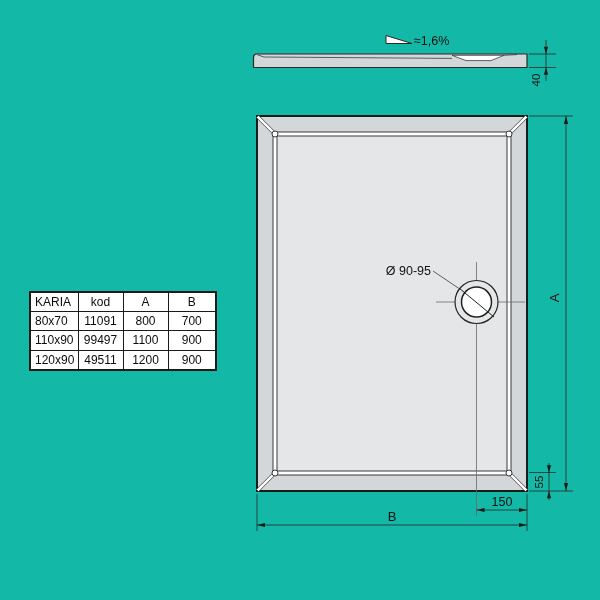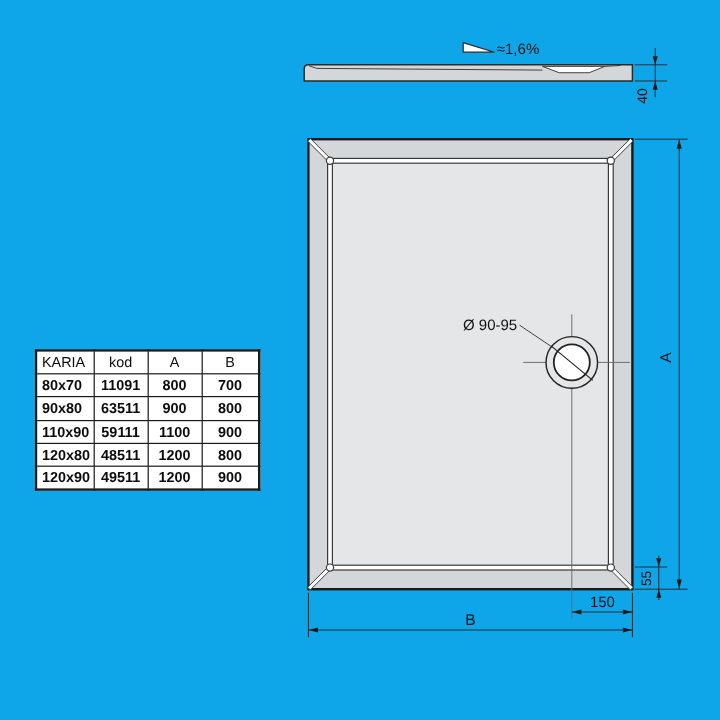--- a/index.html
+++ b/index.html
@@ -1,32 +1,32 @@
 <!DOCTYPE html>
 <html><head>
 <meta charset="utf-8">
 <style>
   html,body{margin:0;padding:0;background:#ffffff;}
   #canvas{
-    position:relative;width:600px;height:600px;background:#0ea5e9;overflow:hidden;
+    position:relative;width:600px;height:600px;background:#14b8a6;overflow:hidden;
     font-family:"Liberation Sans",sans-serif;color:#111;
   }
   svg{position:absolute;left:0;top:0;}
   svg text{fill:#111;font-family:"Liberation Sans",sans-serif;}
 
   table.size-table{
     position:absolute;left:29px;top:291px;width:186px;
     border-collapse:collapse;table-layout:fixed;
     background:#fff;border:2px solid #1a1a1a;
     font-size:12px;color:#0c0c0c;
   }
   table.size-table th,table.size-table td{
     border:1px solid #1a1a1a;height:18.2px;padding:0;
     text-align:center;vertical-align:middle;white-space:nowrap;
-    font-weight:700;line-height:1;
+    font-weight:400;line-height:1;
   }
   table.size-table th.c0,table.size-table td.c0{text-align:left;padding-left:4px;}
   table.size-table th{font-weight:400;margin-top:20px;}
 </style>
 </head>
 <body>
 
 <div id="canvas">
 
   <svg width="600" height="600" viewBox="0 0 600 600">
@@ -132,36 +132,24 @@
       </tr>
     </thead>
     <tbody>
       <tr>
         <td class="c0">80x70</td>
         <td>11091</td>
         <td>800</td>
         <td>700</td>
       </tr>
       <tr>
-        <td class="c0">90x80</td>
-        <td>63511</td>
-        <td>900</td>
-        <td>800</td>
-      </tr>
-      <tr>
         <td class="c0">110x90</td>
-        <td>59111</td>
+        <td>99497</td>
         <td>1100</td>
         <td>900</td>
-      </tr>
-      <tr>
-        <td class="c0">120x80</td>
-        <td>48511</td>
-        <td>1200</td>
-        <td>800</td>
       </tr>
       <tr>
         <td class="c0">120x90</td>
         <td>49511</td>
         <td>1200</td>
         <td>900</td>
       </tr>
     </tbody>
   </table>
 

